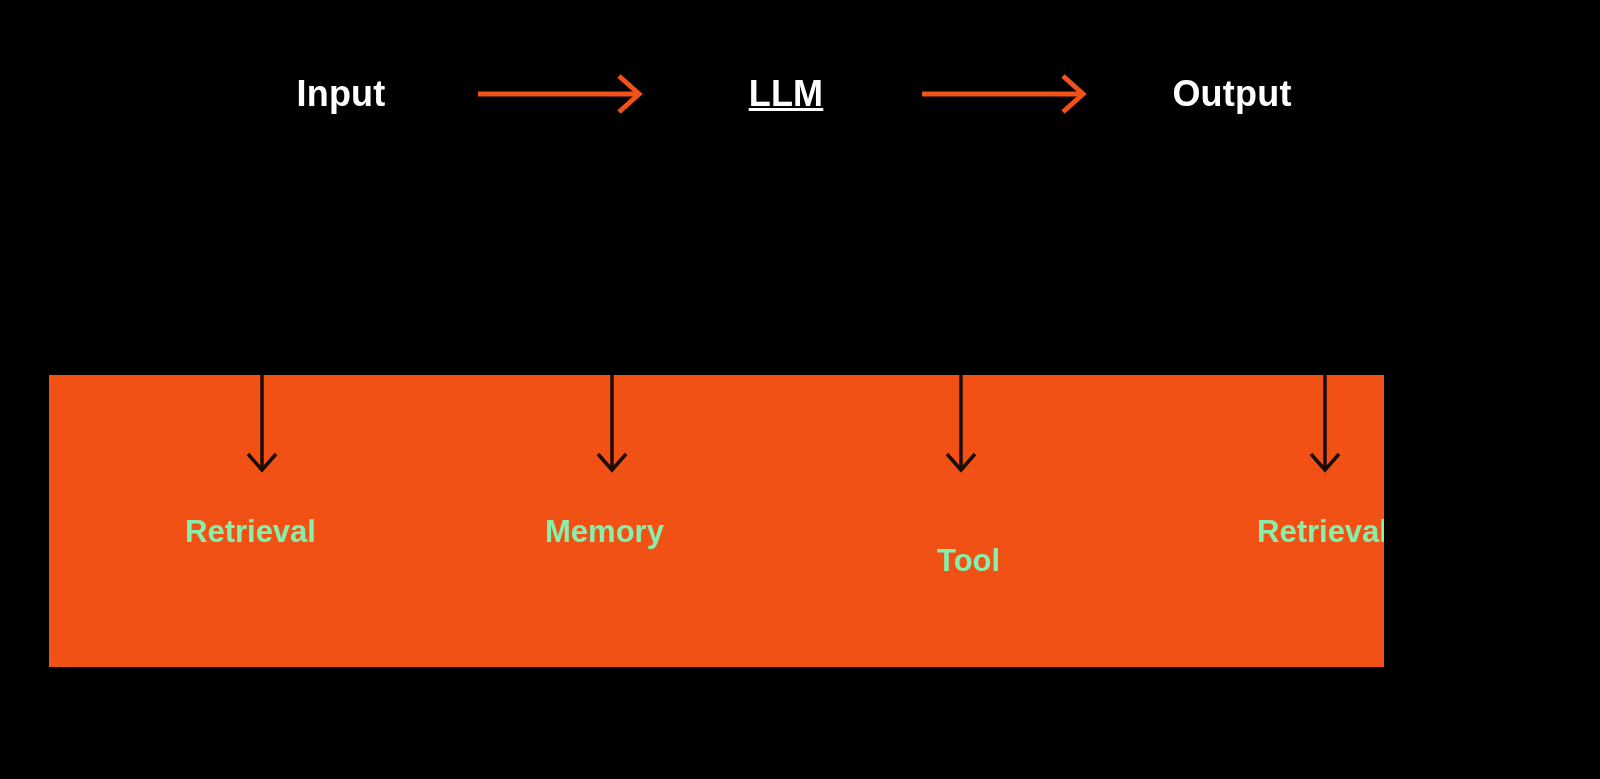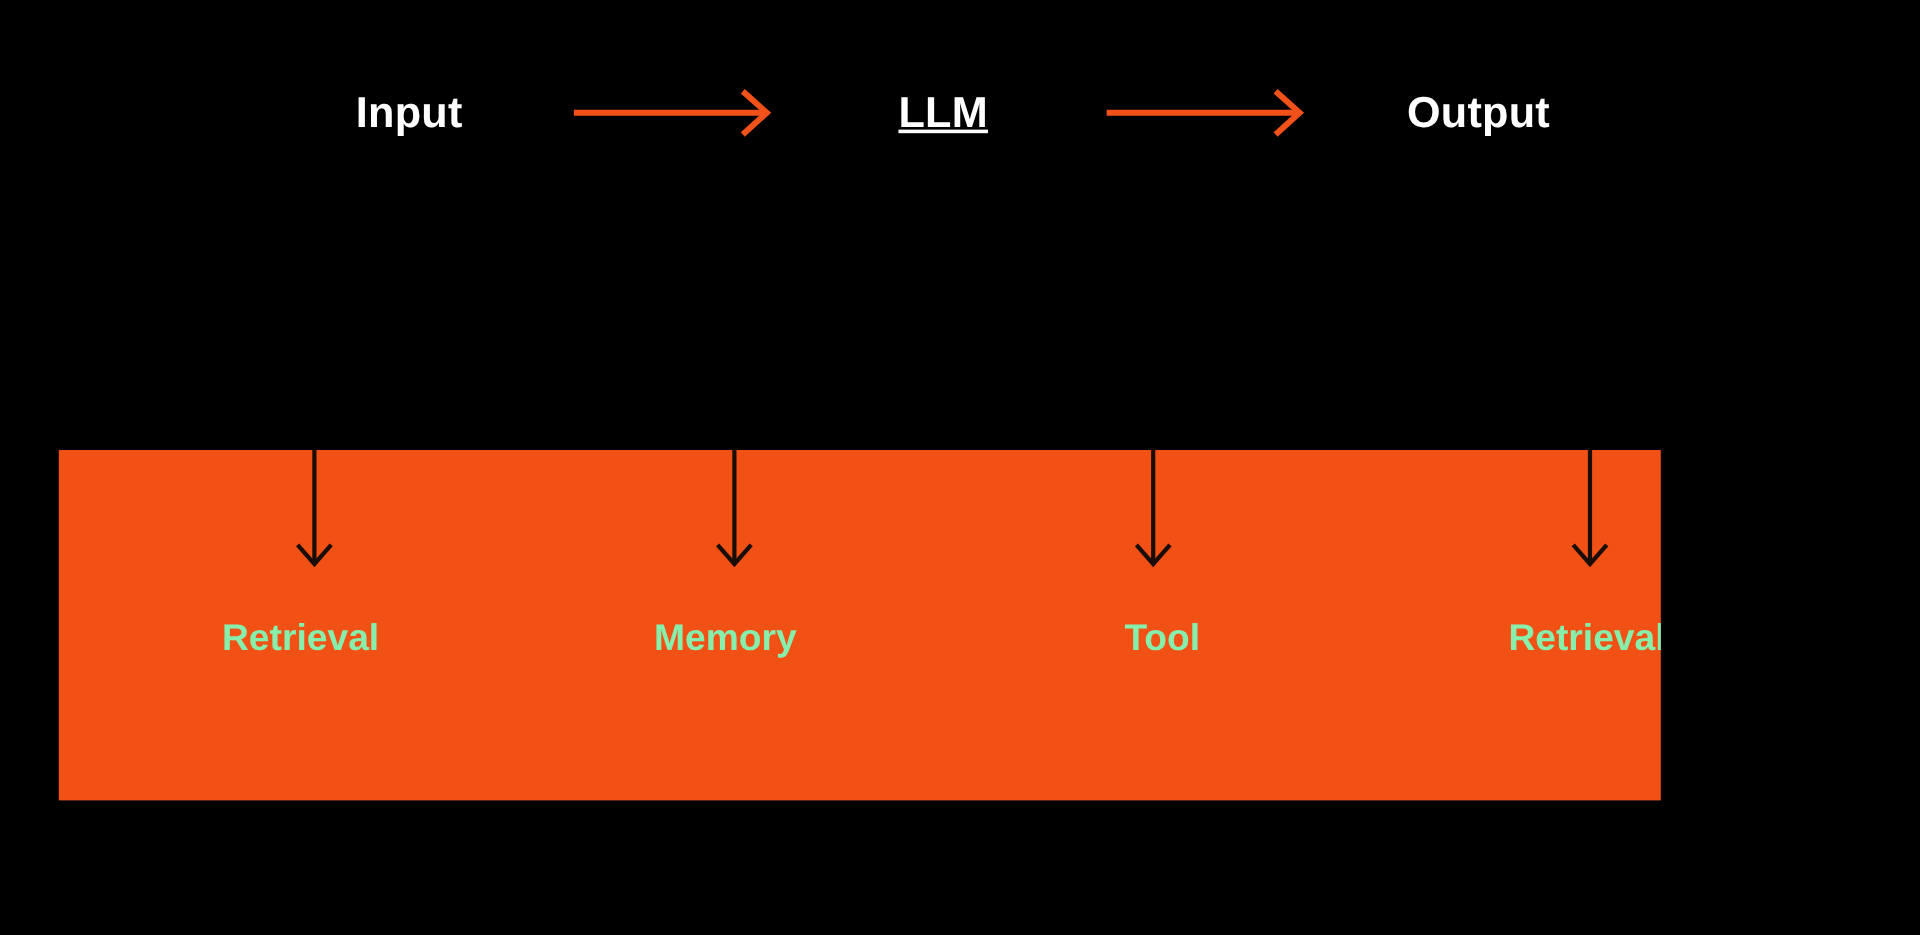--- a/index.html
+++ b/index.html
@@ -73,21 +73,21 @@
     color: #86efac;
     font-family: "Liberation Sans", sans-serif;
     font-weight: bold;
     font-size: 31px;
     line-height: 1;
     white-space: nowrap;
     transform: translateY(-50%);
   }
   .capability-label.cap-1 { left: 185px; }
   .capability-label.cap-2 { left: 545px; }
-  .capability-label.cap-3 { left: 937px; }
+  .capability-label.cap-3 { left: 937px; margin-top: 29px; }
   .capability-label.cap-4 { left: 1257px; }
 </style>
 </head>
 <body>
 
 <div id="stage">
 
   <div class="pipeline-label input-label">Input</div>
 
   <div class="h-arrow arrow-1">

